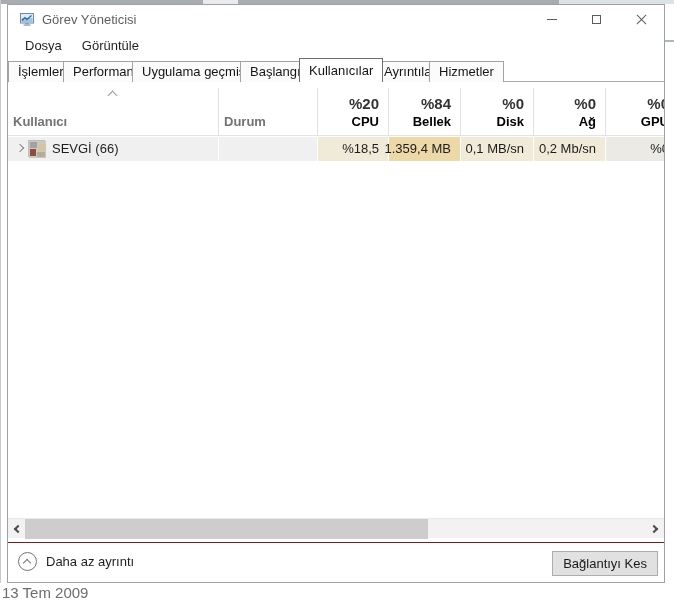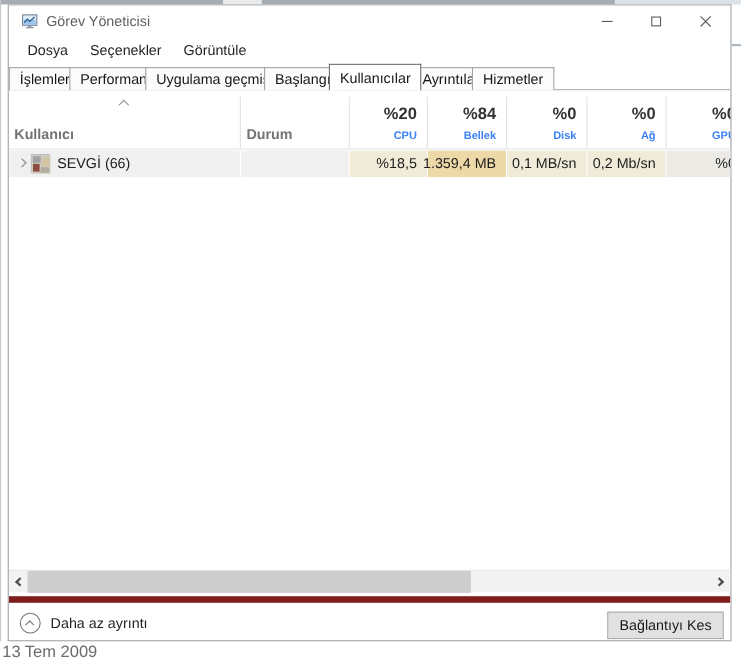--- a/index.html
+++ b/index.html
@@ -39,21 +39,21 @@
   .tab { position:absolute; bottom:0; height:21px; line-height:20px; padding:0 9px; font-size:13px; color:#151515;
     background:#fbfbfb; border:1px solid #a3a3a3; border-bottom:none; margin-left:-1px; z-index:1; }
   .tab.active { height:24px; line-height:23px; background:#ffffff; border-color:#6e6e6e; z-index:3; }
 
   
   #table-header { position:absolute; left:0; top:83px; width:672px; height:48px; display:flex; border-bottom:1px solid #e3e3e3; }
   .hcol { position:relative; height:100%; border-left:1px solid #e2e2e2;font-weight:bold; }
   .hcol:first-child { border-left:none; }
   .hcol-label { position:absolute; left:5px; bottom:6px; font-size:13px; color:#737373; }
   .stat-val { position:absolute; right:9px; top:7px; font-size:15px; color:#333333; white-space:nowrap; }
-  .stat-lab { position:absolute; right:9px; bottom:6px; font-size:10px; color:#3b82f6; white-space:nowrap; }
+  .stat-lab { position:absolute; right:9px; bottom:6px; font-size:13px; color:#000000; white-space:nowrap; }
   #sort-caret { position:absolute; left:50%; top:4px; margin-left:-4px; width:7px; height:7px;
     border-top:1px solid #9a9a9a; border-right:1px solid #9a9a9a; transform:rotate(-45deg); }
 
   
   #user-row { position:absolute; left:0; top:132px; width:672px; height:24px; display:flex; font-size:13px; color:#1c1c1c; }
   .rcell { height:100%; }
   .cell-user { position:relative; background:#f0f0f0; }
   .cell-status { background:#f0f0f0; border-left:1px solid #ffffff; }
   .cell-stat { position:relative; border-left:1px solid #ffffff; }
   .cell-stat .val { position:absolute; right:9px; top:4px; white-space:nowrap; }
@@ -65,21 +65,21 @@
   
   #hscrollbar { position:absolute; left:0; top:513px; width:656px; height:20px; background:#f2f2f2; border-top:1px solid #eaeaea; }
   .scroll-arrow { position:absolute; top:0; width:17px; height:20px; display:flex; align-items:center; justify-content:center; }
   #scroll-left { left:0; } #scroll-right { right:0; }
   .arrow-chev { width:6px; height:6px; border-top:2px solid #4d4d4d; border-right:2px solid #4d4d4d; }
   .chev-left { transform:rotate(-135deg); margin-left:3px; }
   .chev-right { transform:rotate(45deg); margin-right:3px; }
   #scroll-thumb { position:absolute; left:17px; top:0; width:403px; height:20px; background:#cdcdcd; }
 
   
-  #footerbar { position:absolute; left:0; top:537px; width:656px; height:40px; background:#ffffff; border-top:6px solid #7f1d1d; }
+  #footerbar { position:absolute; left:0; top:537px; width:656px; height:40px; background:#ffffff; border-top:1px solid #7f1d1d; }
   #details-toggle { position:absolute; left:10px; top:9px; display:flex; align-items:center; }
   #toggle-circle { width:19px; height:19px; border:1px solid #757575; border-radius:50%; position:relative; }
   #toggle-circle .up { position:absolute; left:5px; top:7px; width:6px; height:6px;
     border-top:1px solid #757575; border-right:1px solid #757575; transform:rotate(-45deg); }
   #details-toggle-label { margin-left:9px; font-size:13px; color:#1f1f1f; }
   #disconnect-btn { position:absolute; right:6px; top:8px; height:25px; padding:0 10px;
     background:#e1e1e1; border:1px solid #adadad; font-size:13px; color:#1a1a1a;
     font-family:"Liberation Sans", sans-serif; display:flex; align-items:center; }
 </style>
 </head>
@@ -115,21 +115,20 @@
       <div class="win-btn" id="btn-max">
           <span class="glyph-max"></span>
         </div>
       <div class="win-btn" id="btn-close">
           <span class="glyph-close"></span>
         </div>
     </div>
 
     <div id="menubar">
       <span class="menu-item">Dosya</span>
-      <span class="menu-item">Seçenekler</span>
       <span class="menu-item">Görüntüle</span>
     </div>
 
     <div id="tabstrip">
       <div class="tab" style="left:1px;">İşlemler</div>
       <div class="tab" style="left:56px;">Performans</div>
       <div class="tab" style="left:125px;">Uygulama geçmişi</div>
       <div class="tab" style="left:233px;">Başlangıç</div>
       <div class="tab active" style="left:292px;">Kullanıcılar</div>
       <div class="tab" style="left:367px;">Ayrıntılar</div>

